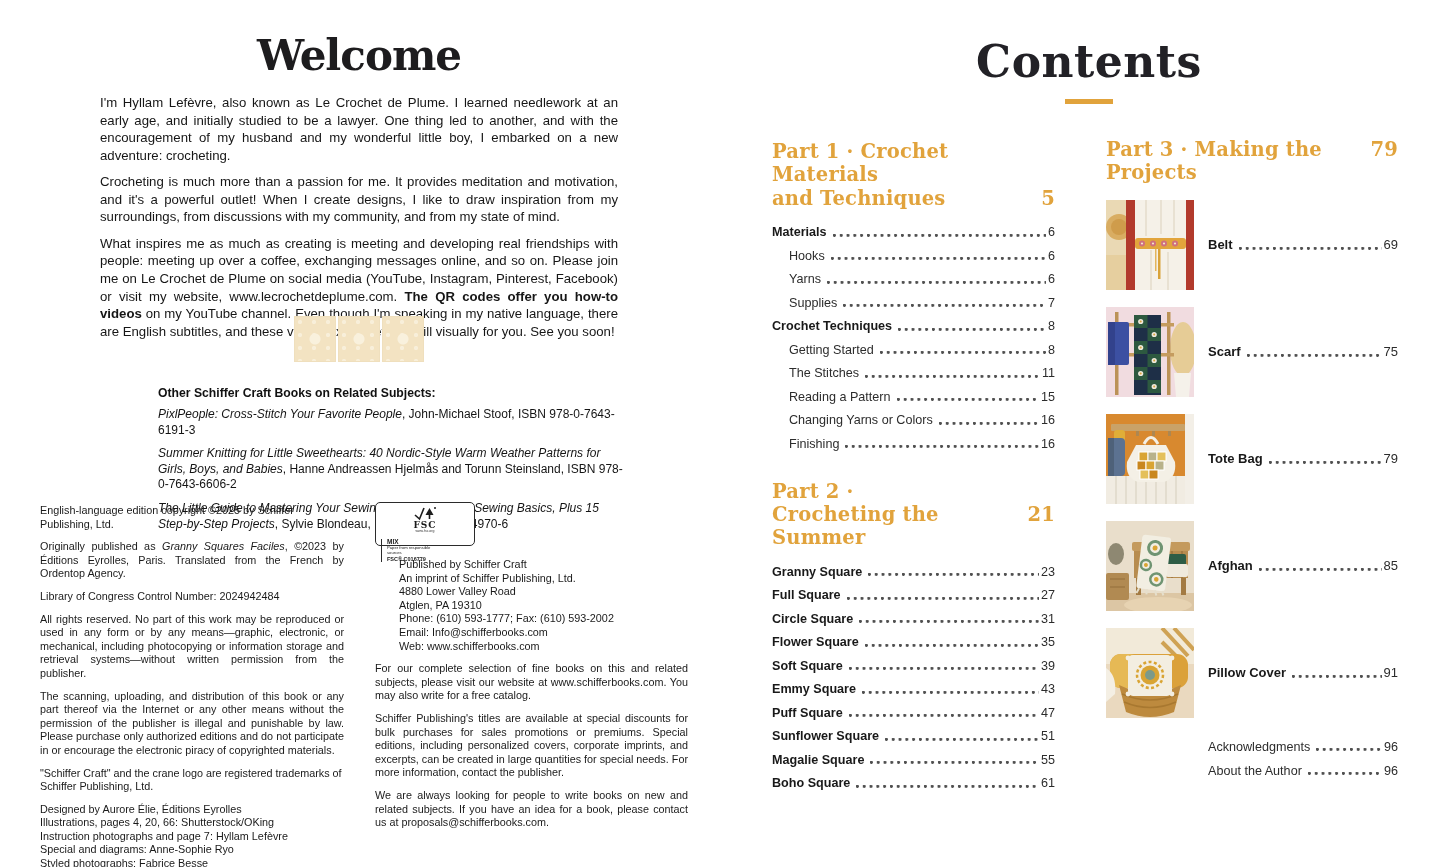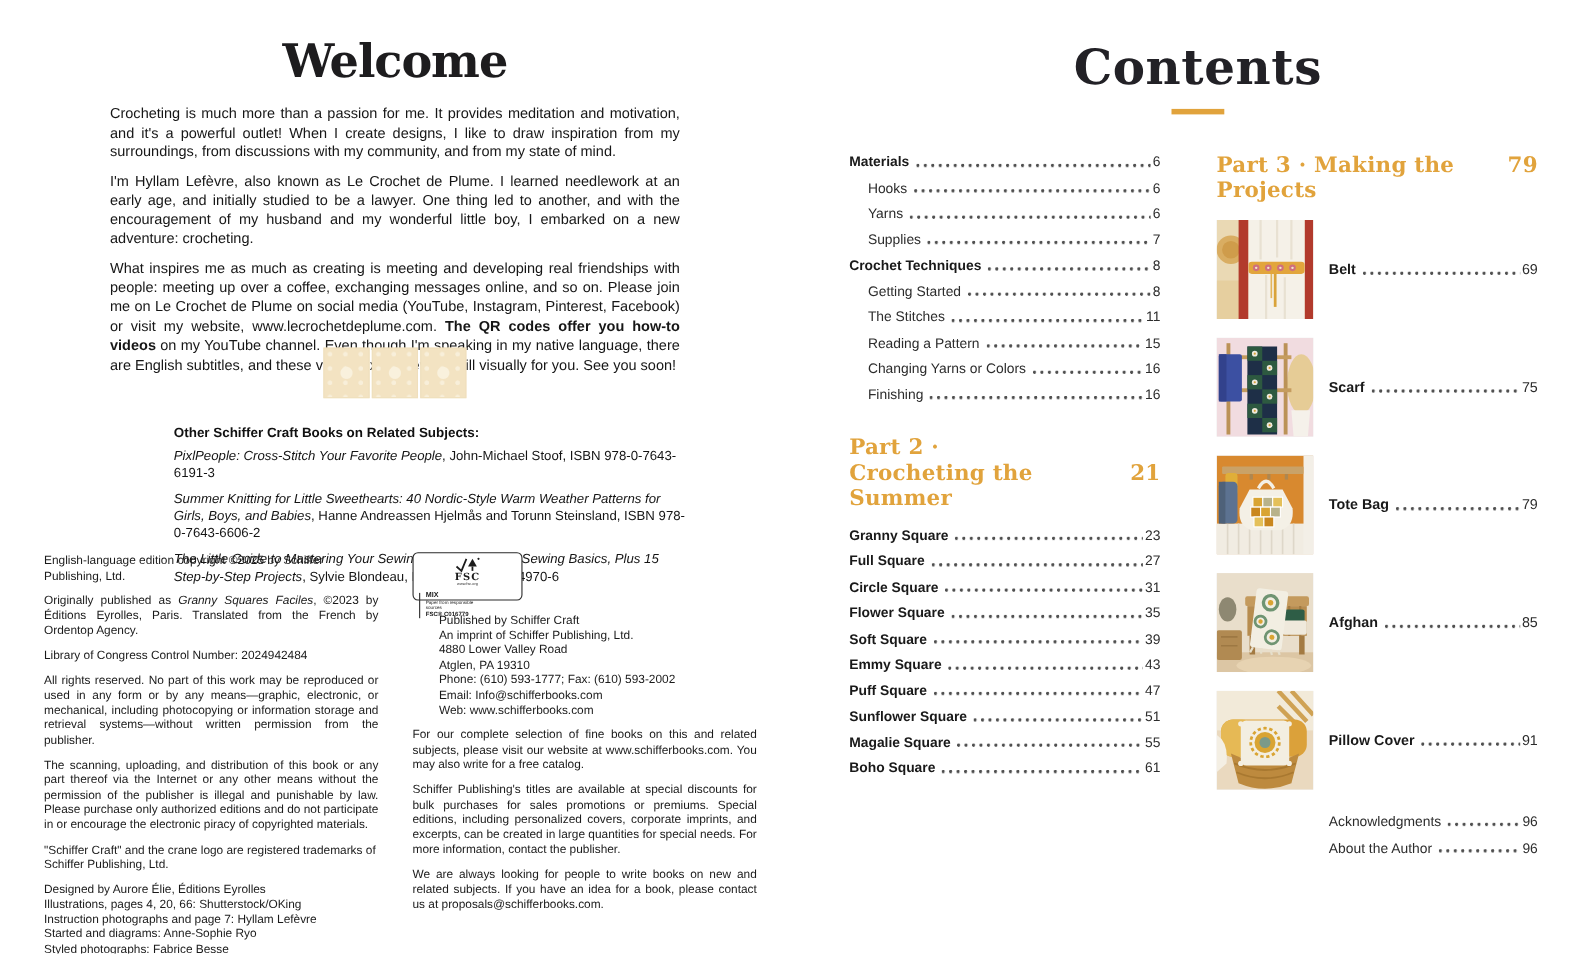--- a/index.html
+++ b/index.html
@@ -80,22 +80,22 @@
   .back-matter{margin-top:22px;}
   .back-row{display:flex;align-items:baseline;margin-bottom:10px;padding-left:102px;font-size:12.6px;color:#2c2c2c;}
 </style>
 </head>
 <body>
 
 <div class="spread">
 
   <div class="welcome-col">
     <h1 class="welcome-title">Welcome</h1>
+    <p class="body-par">I'm Hyllam Lefèvre, also known as Le Crochet de Plume. I learned needlework at an early age, and initially studied to be a lawyer. One thing led to another, and with the encouragement of my husband and my wonderful little boy, I embarked on a new adventure: crocheting.</p>
     <p class="body-par">Crocheting is much more than a passion for me. It provides meditation and motivation, and it's a powerful outlet! When I create designs, I like to draw inspiration from my surroundings, from discussions with my community, and from my state of mind.</p>
-    <p class="body-par">I'm Hyllam Lefèvre, also known as Le Crochet de Plume. I learned needlework at an early age, and initially studied to be a lawyer. One thing led to another, and with the encouragement of my husband and my wonderful little boy, I embarked on a new adventure: crocheting.</p>
     <p class="body-par"><span>What inspires me as much as creating is meeting and developing real friendships with people: meeting up over a coffee, exchanging messages online, and so on. Please join me on Le Crochet de Plume on social media (YouTube, Instagram, Pinterest, Facebook) or visit my website, www.lecrochetdeplume.com. </span><strong>The QR codes offer you how-to videos</strong><span> on my YouTube channel. Even though I'm speaking in my native language, there are English subtitles, and these videos explain every skill visually for you. See you soon!</span></p>
   </div>
 
   <div class="ornament-row">
     <span class="lace-square"></span>
     <span class="lace-square"></span>
     <span class="lace-square"></span>
   </div>
 
   <div class="books-block">
@@ -109,21 +109,21 @@
     <p>English-language edition copyright ©2025 by Schiffer Publishing, Ltd.</p>
     <p class="justify"><span>Originally published as </span><em>Granny Squares Faciles</em><span>, ©2023 by Éditions Eyrolles, Paris. Translated from the French by Ordentop Agency.</span></p>
     <p>Library of Congress Control Number: 2024942484</p>
     <p class="justify">All rights reserved. No part of this work may be reproduced or used in any form or by any means—graphic, electronic, or mechanical, including photocopying or information storage and retrieval systems—without written permission from the publisher.</p>
     <p class="justify">The scanning, uploading, and distribution of this book or any part thereof via the Internet or any other means without the permission of the publisher is illegal and punishable by law. Please purchase only authorized editions and do not participate in or encourage the electronic piracy of copyrighted materials.</p>
     <p>"Schiffer Craft" and the crane logo are registered trademarks of Schiffer Publishing, Ltd.</p>
     <p>
       <span class="credit-line">Designed by Aurore Élie, Éditions Eyrolles</span>
       <span class="credit-line">Illustrations, pages 4, 20, 66: Shutterstock/OKing</span>
       <span class="credit-line">Instruction photographs and page 7: Hyllam Lefèvre</span>
-      <span class="credit-line">Started and diagrams: Anne-Sophie Ryo</span>
+      <span class="credit-line">Special and diagrams: Anne-Sophie Ryo</span>
       <span class="credit-line">Styled photographs: Fabrice Besse</span>
     </p>
 
   </div>
 
   <div class="colophon colophon-mid">
     <div class="fsc-box">
       <div class="fsc-left">
         <svg width="24" height="15" viewBox="0 0 24 15">
           <path d="M2 9 L6.5 13 L11 2" stroke="#1d1d1d" stroke-width="1.6" fill="none"></path>
@@ -153,20 +153,27 @@
     <p class="justify">Schiffer Publishing's titles are available at special discounts for bulk purchases for sales promotions or premiums. Special editions, including personalized covers, corporate imprints, and excerpts, can be created in large quantities for special needs. For more information, contact the publisher.</p>
     <p class="justify">We are always looking for people to write books on new and related subjects. If you have an idea for a book, please contact us at proposals@schifferbooks.com.</p>
   </div>
 
   <div class="contents-header">
     <h1 class="contents-title">Contents</h1>
     <div class="accent-bar" style="background: rgb(225, 163, 60);"></div>
   </div>
 
   <div class="toc-col-left">
+    <div class="part-heading accent" style="color: rgb(225, 163, 60);">
+      <div>Part 1 · Crochet Materials</div>
+      <div class="line2">
+        <span>and Techniques</span>
+        <span class="part-page">5</span>
+      </div>
+    </div>
 
     <div class="toc-row">
         <span class="toc-label bold">Materials</span>
         <span class="leader"></span>
         <span class="toc-page">6</span>
       </div>
     <div class="toc-row sub">
         <span class="toc-label">Hooks</span>
         <span class="leader"></span>
         <span class="toc-page">6</span>

